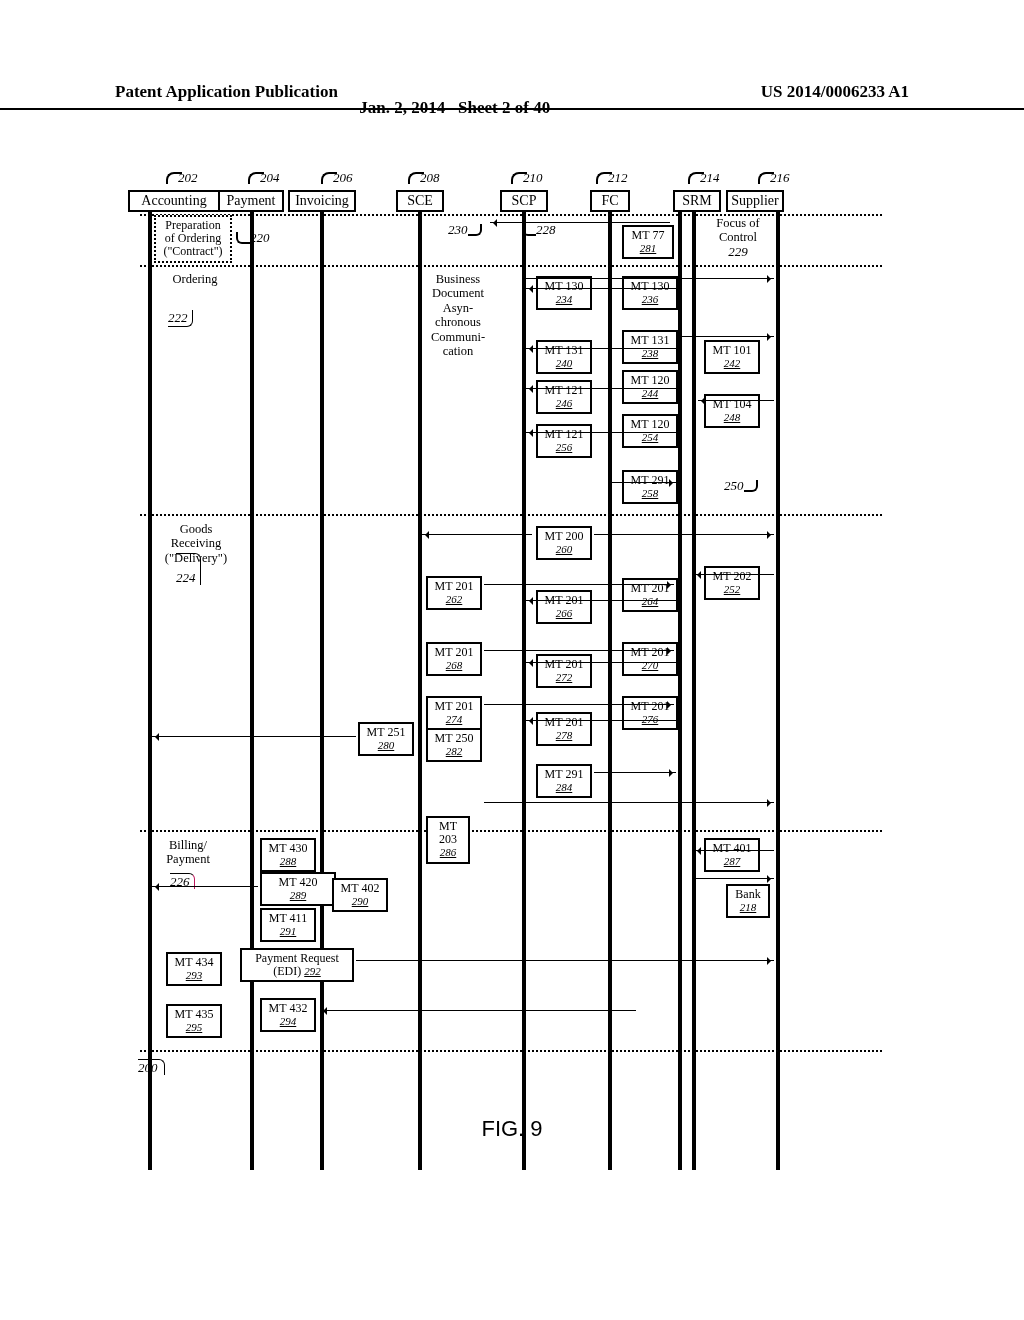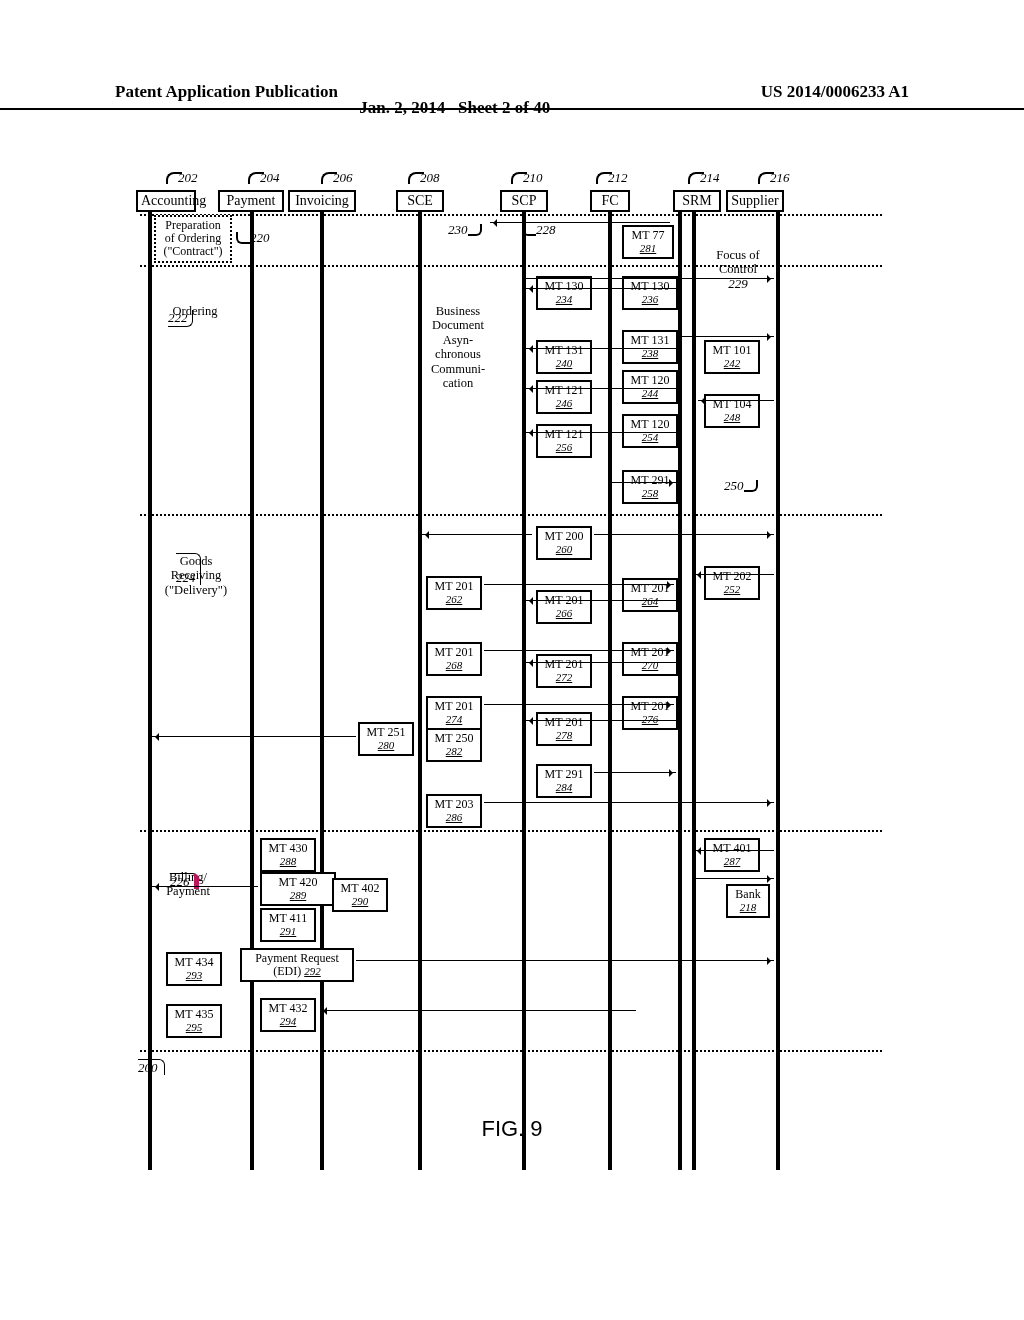--- a/index.html
+++ b/index.html
@@ -78,21 +78,20 @@
     padding: 2px 3px;
     line-height: 1.1;
   }
   .box .ref { text-decoration: underline; font-style: italic; font-size: 11px; }
 
   .note {
     position: absolute;
     font-size: 12.5px;
     text-align: center;
     line-height: 1.15;
-    margin-top: 32px;
   }
 
   .reflabel {
     position: absolute;
     font-size: 13px;
     font-style: italic;
   }
   .reflabel.curve::before {
     content:"";
     position:absolute;
@@ -157,21 +156,21 @@
 
     <div class="lane-arc" style="left:68px">202</div>
     <div class="lane-arc" style="left:150px">204</div>
     <div class="lane-arc" style="left:223px">206</div>
     <div class="lane-arc" style="left:310px">208</div>
     <div class="lane-arc" style="left:413px">210</div>
     <div class="lane-arc" style="left:498px">212</div>
     <div class="lane-arc" style="left:590px">214</div>
     <div class="lane-arc" style="left:660px">216</div>
 
-    <div class="lane-head" style="left:26px;width:60px">Accounting</div>
+    <div class="lane-head" style="left:18px;width:92px">Accounting</div>
     <div class="lane-head" style="left:108px;width:66px">Payment</div>
     <div class="lane-head" style="left:178px;width:68px">Invoicing</div>
     <div class="lane-head" style="left:286px;width:48px">SCE</div>
     <div class="lane-head" style="left:390px;width:48px">SCP</div>
     <div class="lane-head" style="left:480px;width:40px">FC</div>
     <div class="lane-head" style="left:563px;width:48px">SRM</div>
     <div class="lane-head" style="left:616px;width:58px">Supplier</div>
 
     <div class="life" style="left:38px"></div>
     <div class="life" style="left:140px"></div>
@@ -205,21 +204,21 @@
       <span>Goods Receiving ("Delivery")</span>
     </div>
     <div class="reflabel" style="left:66px;top:440px">
       <span style="border-top:1px solid #000;border-right:1px solid #000;border-radius:0 6px 0 0;padding:16px 4px 0 0">224</span>
     </div>
 
     <div class="note" style="left:48px;top:708px;width:60px">
       <span>Billing/ Payment</span>
     </div>
     <div class="reflabel" style="left:60px;top:744px">
-      <span style="border-top:1px solid #000;border-right:5px solid #be185d;border-radius:0 6px 0 0;padding:0 4px 0 0">226</span>
+      <span style="border-top:1px solid #000;border-right:1px solid #be185d;border-radius:0 6px 0 0;padding:0 4px 0 0">226</span>
     </div>
 
     <div class="note" style="left:596px;top:86px;width:64px">
       <span>Focus of Control</span><br>
       <span class="reflabel" style="position:static">229</span>
     </div>
 
     <div class="note" style="left:312px;top:142px;width:72px">Business Document Asyn- chronous Communi- cation</div>
 
     <div class="reflabel curve-r" style="left:338px;top:92px">230</div>
@@ -281,21 +280,21 @@
     <div class="arrow" style="left:374px;top:574px;width:190px"></div>
     <div class="arrow left" style="left:416px;top:590px;width:150px"></div>
 
     <div class="box" style="left:248px;top:592px;width:56px"><span>MT 251</span><br><span class="ref">280</span></div>
     <div class="box" style="left:316px;top:598px;width:56px"><span>MT 250</span><br><span class="ref">282</span></div>
     <div class="arrow left" style="left:42px;top:606px;width:204px"></div>
 
     <div class="box" style="left:426px;top:634px;width:56px"><span>MT 291</span><br><span class="ref">284</span></div>
     <div class="arrow" style="left:484px;top:642px;width:82px"></div>
 
-    <div class="box" style="left:316px;top:664px;width:56px"><span>MT 203</span><br><span class="ref">286</span></div>
+    <div class="box" style="left:316px;top:686px;width:44px"><span>MT 203</span><br><span class="ref">286</span></div>
     <div class="arrow" style="left:374px;top:672px;width:290px"></div>
 
     <div class="box" style="left:150px;top:708px;width:56px"><span>MT 430</span><br><span class="ref">288</span></div>
     <div class="box" style="left:594px;top:708px;width:56px"><span>MT 401</span><br><span class="ref">287</span></div>
     <div class="arrow left" style="left:584px;top:720px;width:80px"></div>
     <div class="arrow" style="left:584px;top:748px;width:80px"></div>
 
     <div class="box" style="left:150px;top:742px;width:76px"><span>MT 420</span><br><span class="ref">289</span></div>
     <div class="box" style="left:222px;top:748px;width:56px"><span>MT 402</span><br><span class="ref">290</span></div>
     <div class="arrow left" style="left:42px;top:756px;width:106px"></div>

